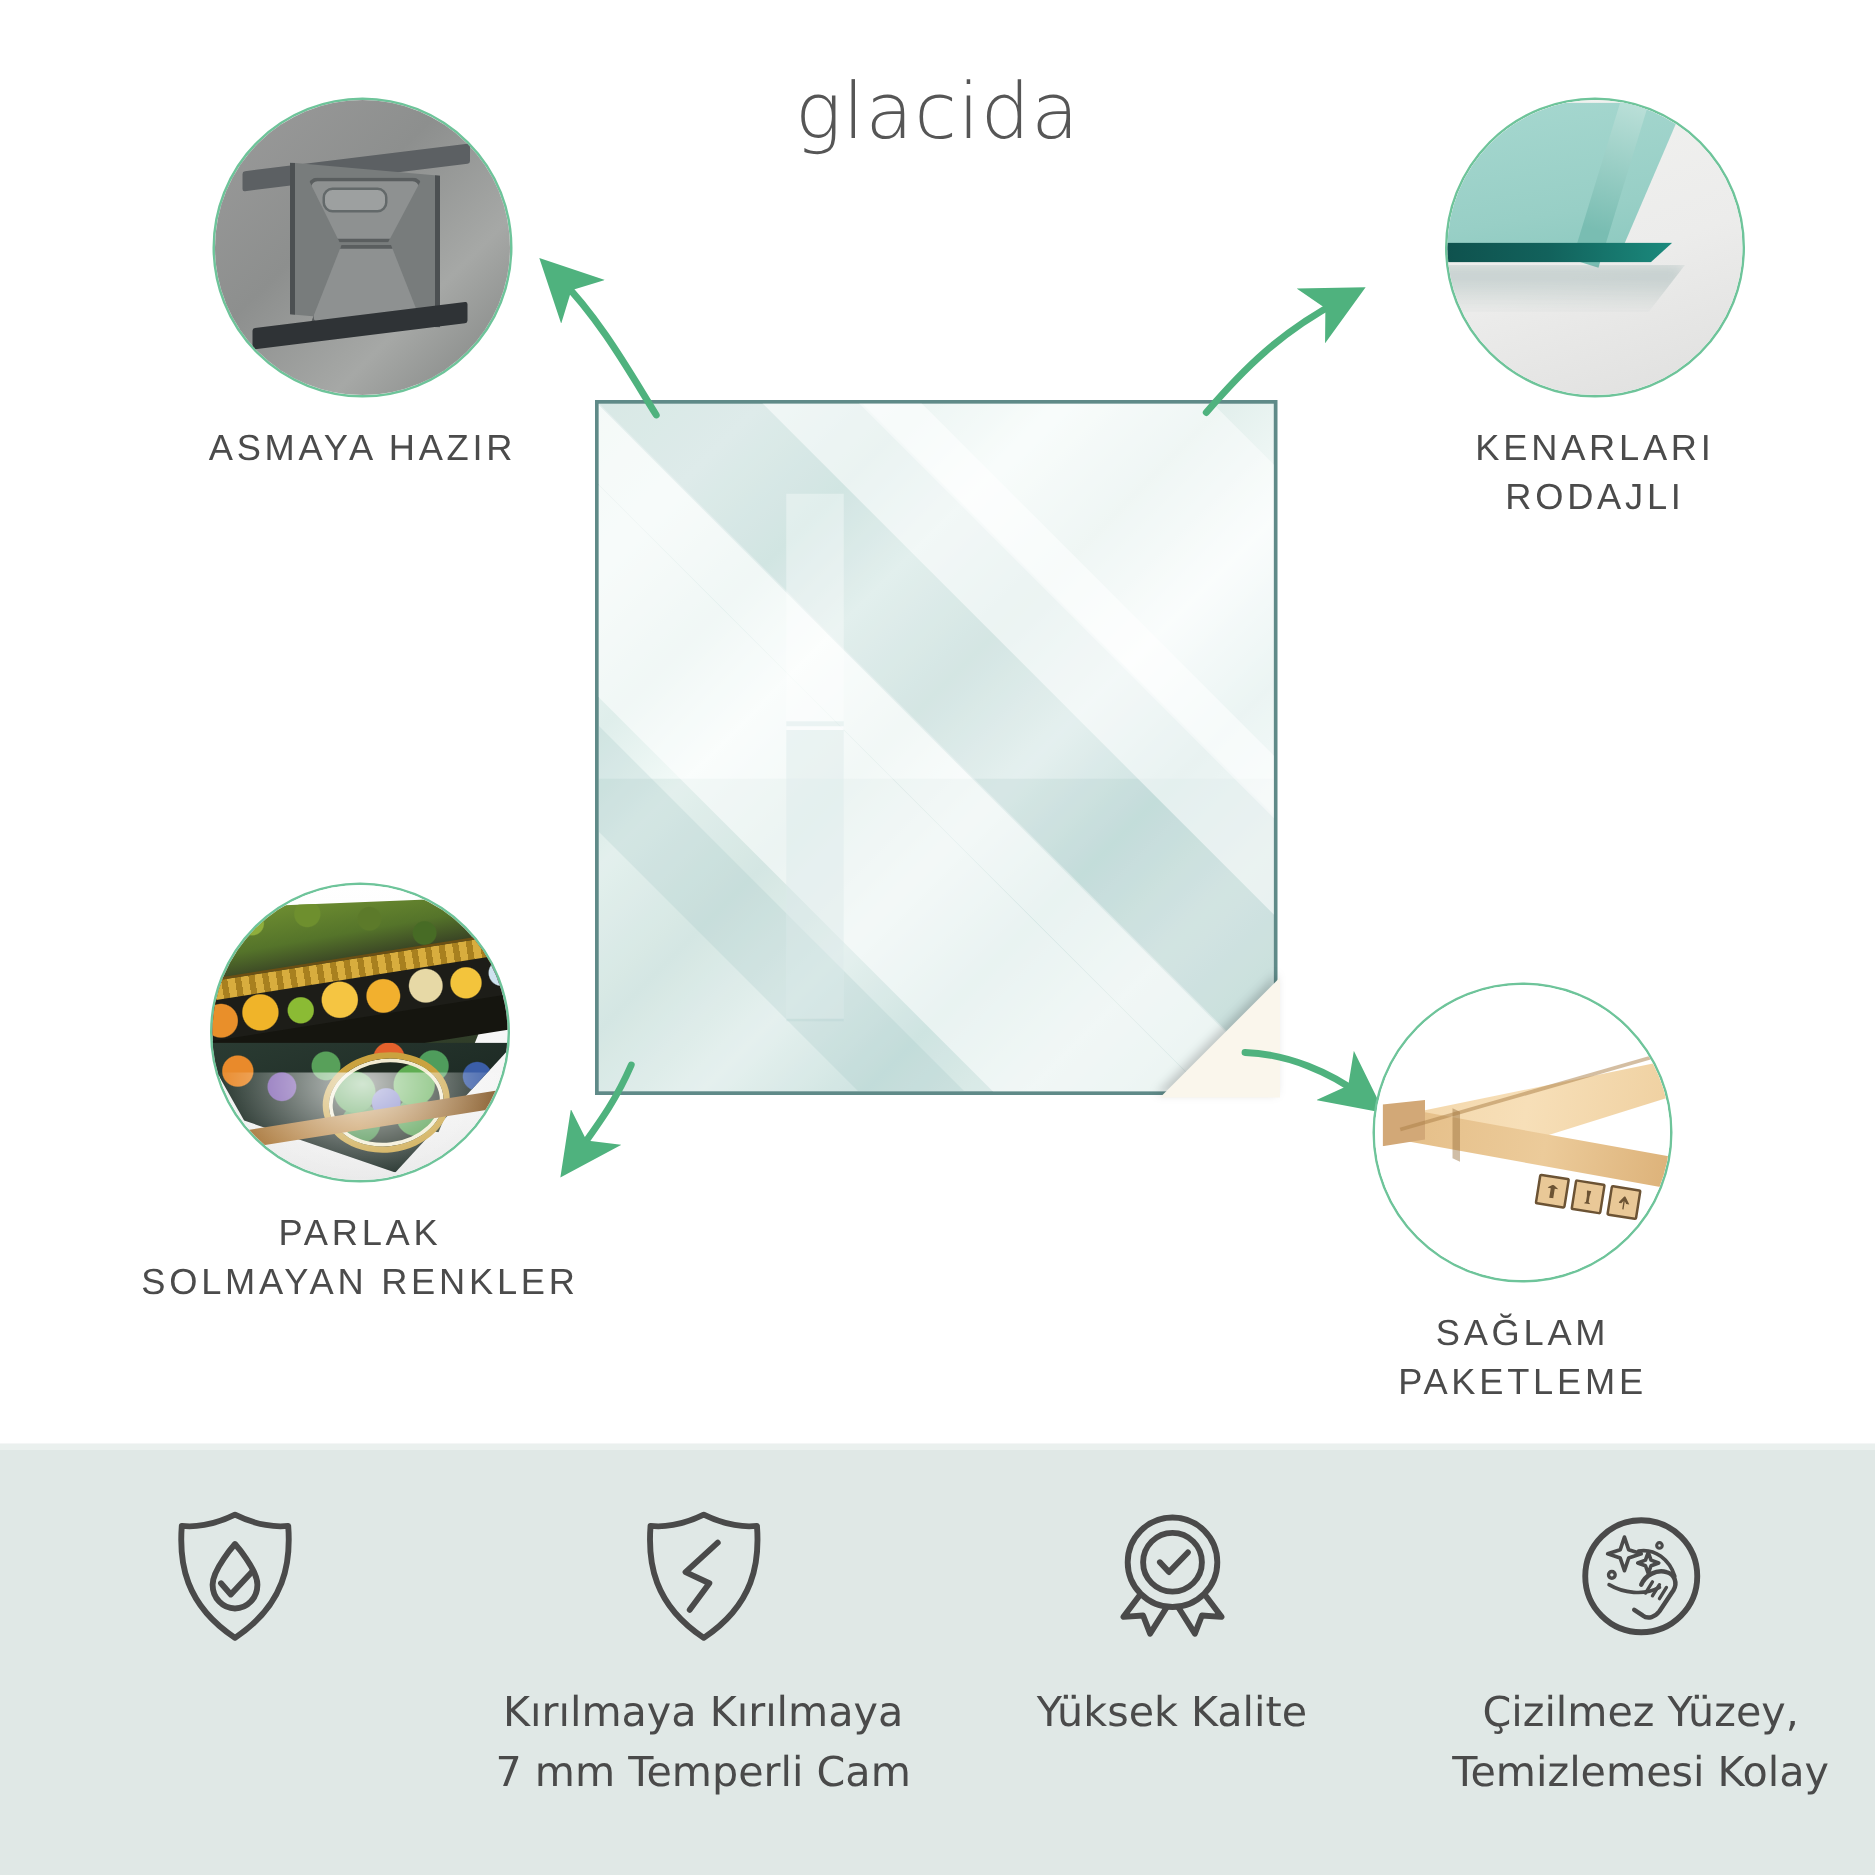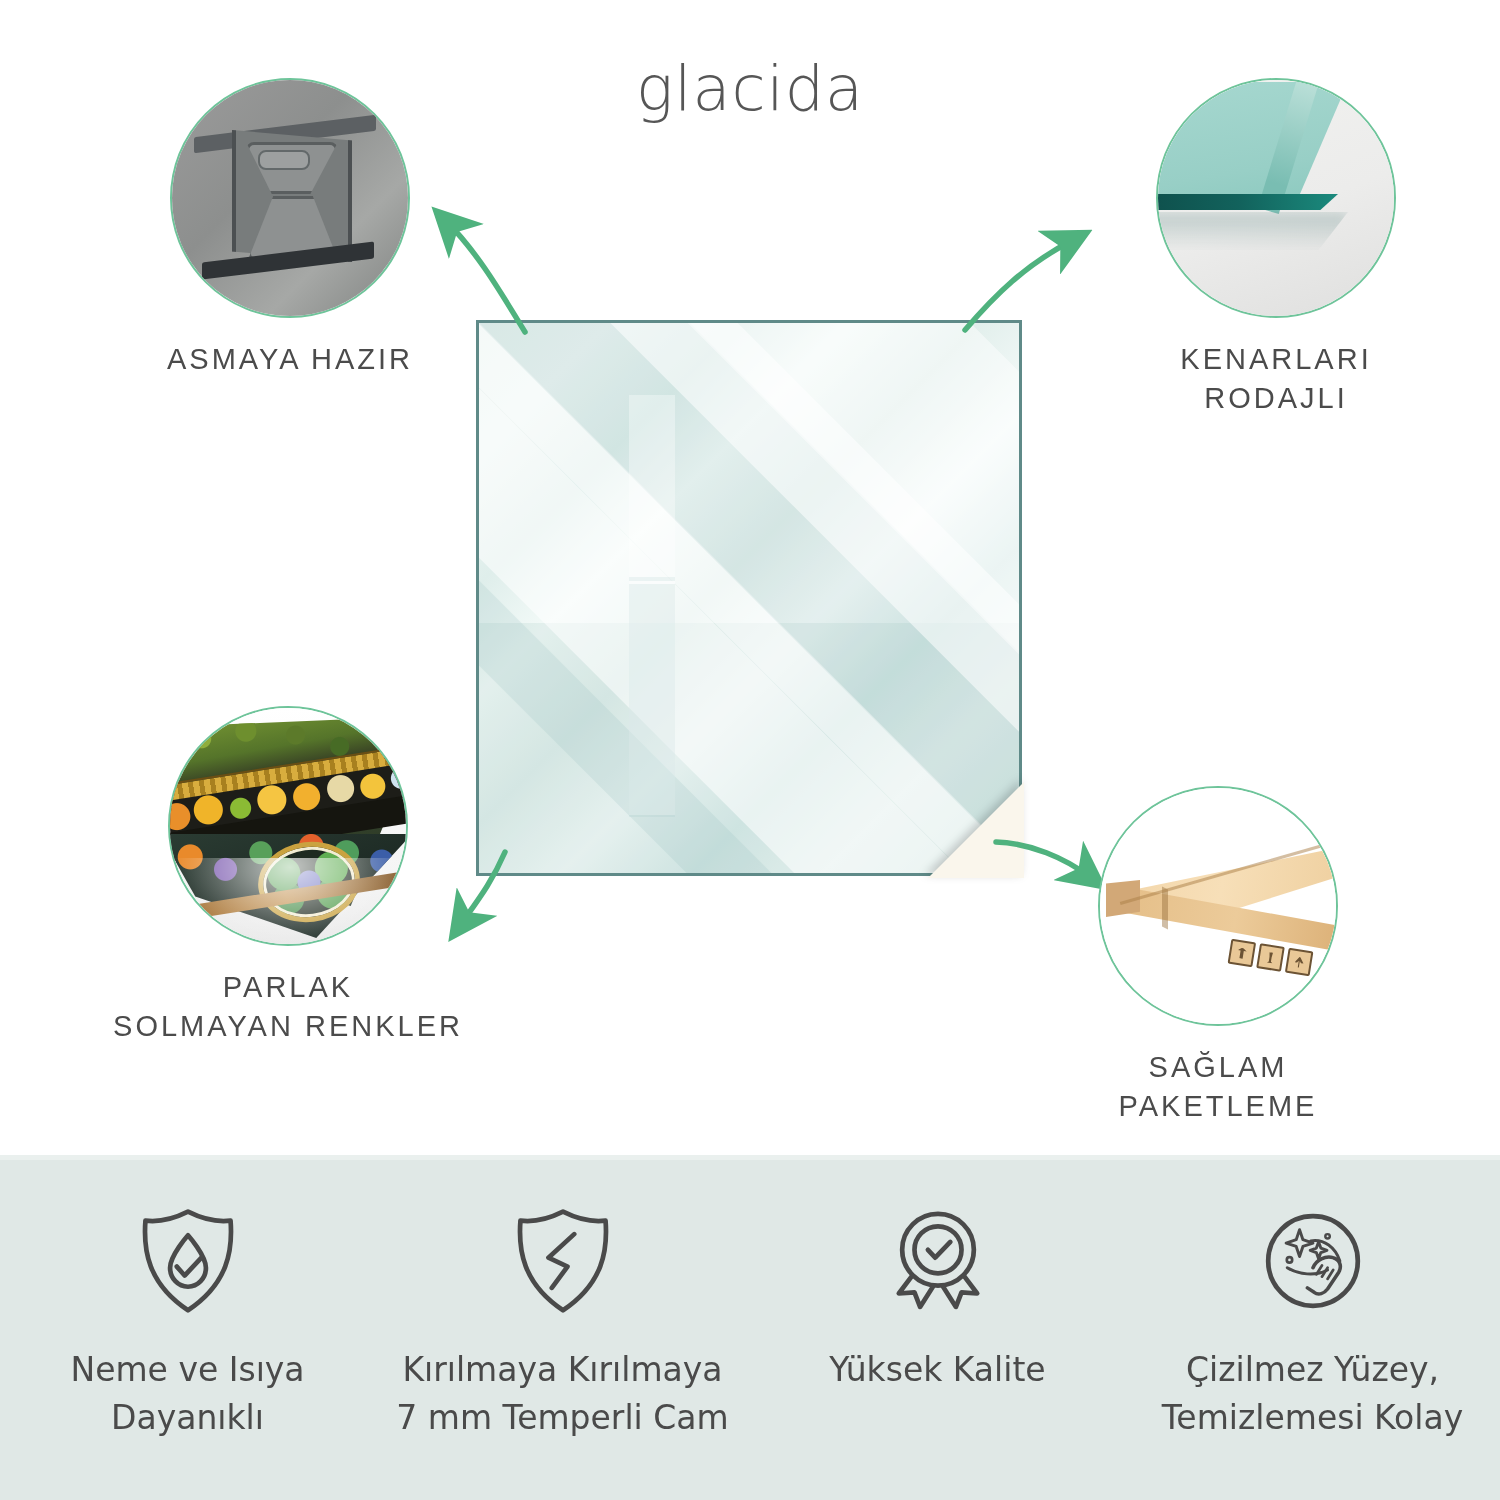--- a/index.html
+++ b/index.html
@@ -553,24 +553,20 @@
 
   <div class="feature-band">
 
     <div class="feature">
       <div class="ficon">
         <svg width="112" height="112" viewBox="0 0 100 100" fill="none" stroke="#4a4a4a" stroke-width="4.2" stroke-linecap="round" stroke-linejoin="round">
           <path d="M50 6 C66 14 80 15 88 14 C90 40 86 70 50 94 C14 70 10 40 12 14 C20 15 34 14 50 6 Z"></path>
           <path d="M50 27 C50 27 66 45 66 56 C66 65.5 58.8 73 50 73 C41.2 73 34 65.5 34 56 C34 45 50 27 50 27 Z"></path>
           <path d="M40 55 L47 63 L62 47"></path>
         </svg>
-      </div>
-      <div class="ftext">
-        <span>Neme ve Isıya</span>
-        <span class="l2">Dayanıklı</span>
       </div>
     </div>
 
     <div class="feature">
       <div class="ficon">
         <svg width="112" height="112" viewBox="0 0 100 100" fill="none" stroke="#4a4a4a" stroke-width="4.2" stroke-linecap="round" stroke-linejoin="round">
           <path d="M50 6 C66 14 80 15 88 14 C90 40 86 70 50 94 C14 70 10 40 12 14 C20 15 34 14 50 6 Z"></path>
           <path d="M60 26 L37 47 L54 55 L40 74"></path>
         </svg>
       </div>

